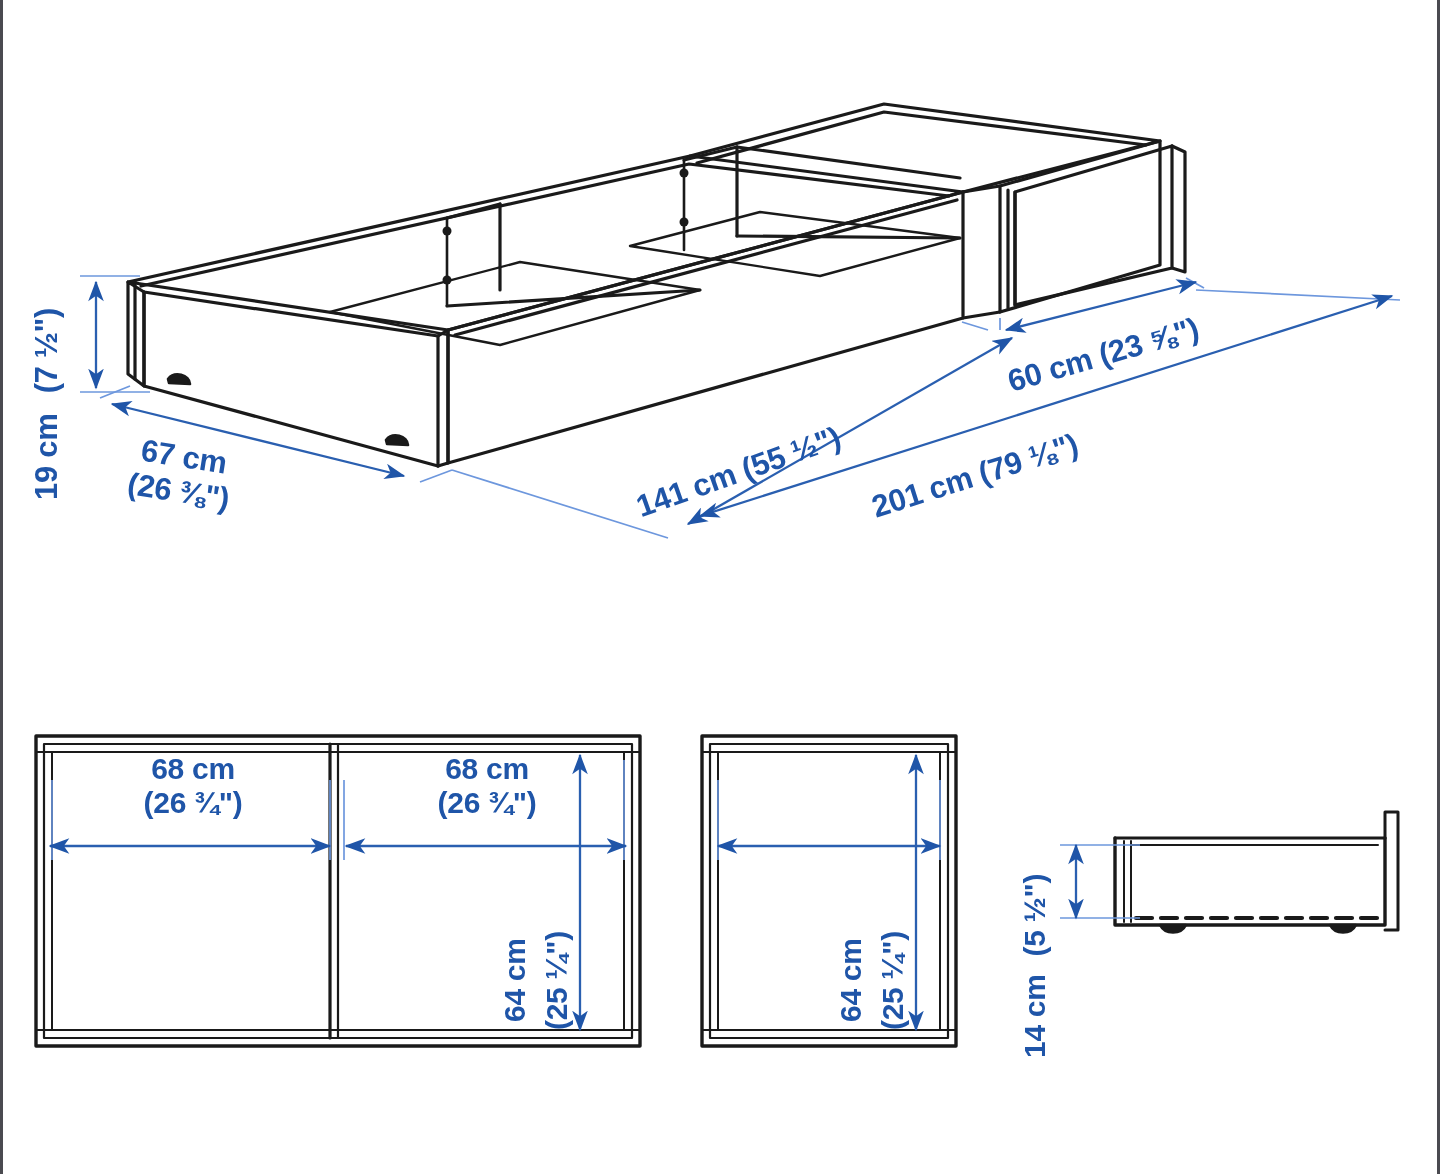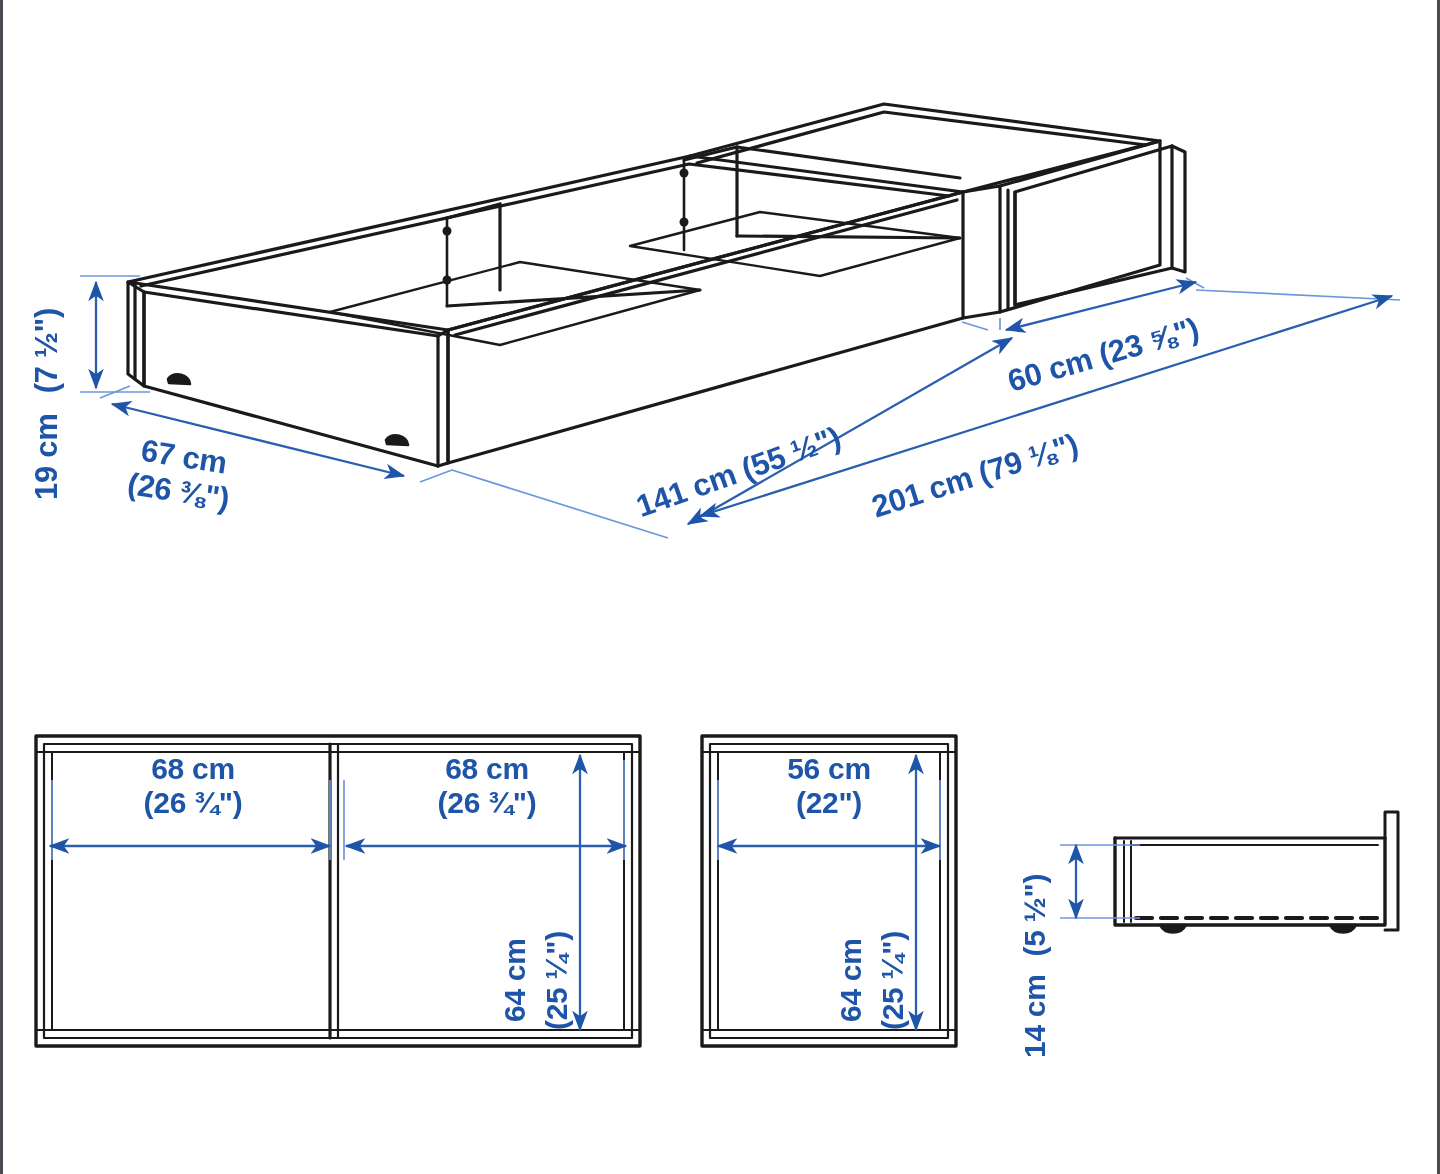--- a/index.html
+++ b/index.html
@@ -244,24 +244,20 @@
   </div>
 
   <div class="dim sz-panel" style="left:412px; top:752px; text-align:center; width:150px;">
     <span>68 cm</span>
     <span class="l2">(26 ¾")</span>
   </div>
 
   <div class="dim sz-panel rot90" style="left:498px; top:1022px; transform: rotate(-90deg);">64 cm</div>
   <div class="dim sz-panel rot90" style="left:540px; top:1030px; transform: rotate(-90deg);">(25 ¼")</div>
 
-  <div class="dim sz-panel" style="left:754px; top:752px; text-align:center; width:150px;">
-    <span>56 cm</span>
-    <span class="l2">(22")</span>
-  </div>
 
   <div class="dim sz-panel rot90" style="left:834px; top:1022px; transform: rotate(-90deg);">64 cm</div>
   <div class="dim sz-panel rot90" style="left:876px; top:1030px; transform: rotate(-90deg);">(25 ¼")</div>
 
   <div class="dim sz-panel rot90" style="left:1018px; top:1058px; transform: rotate(-90deg);">
     <span>14 cm</span>
     <span style="display:inline-block;width:10px;"></span><span>(5 ½")</span>
   </div>
 
 </div>

